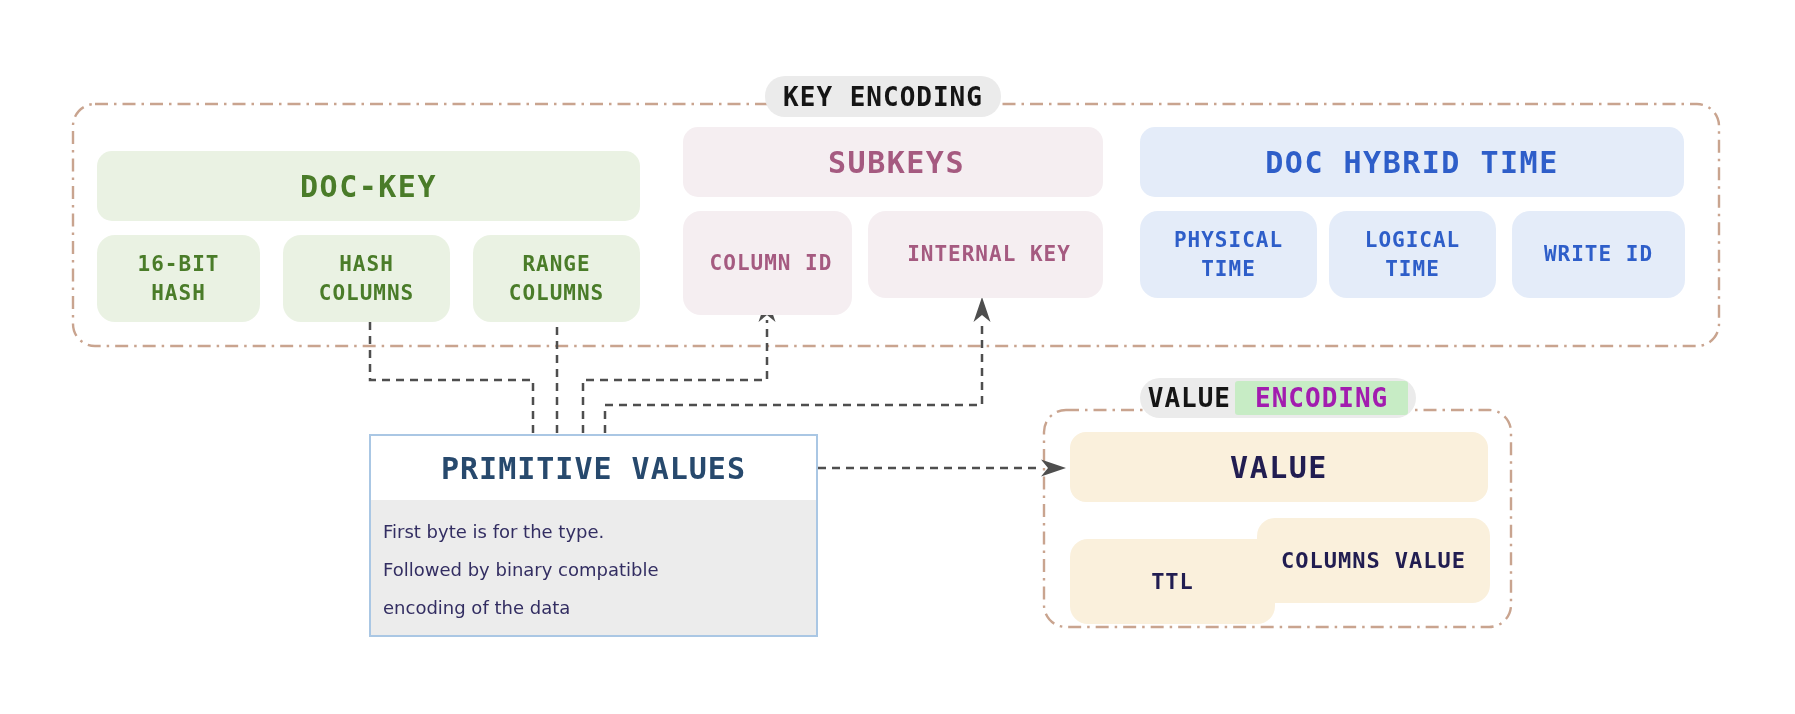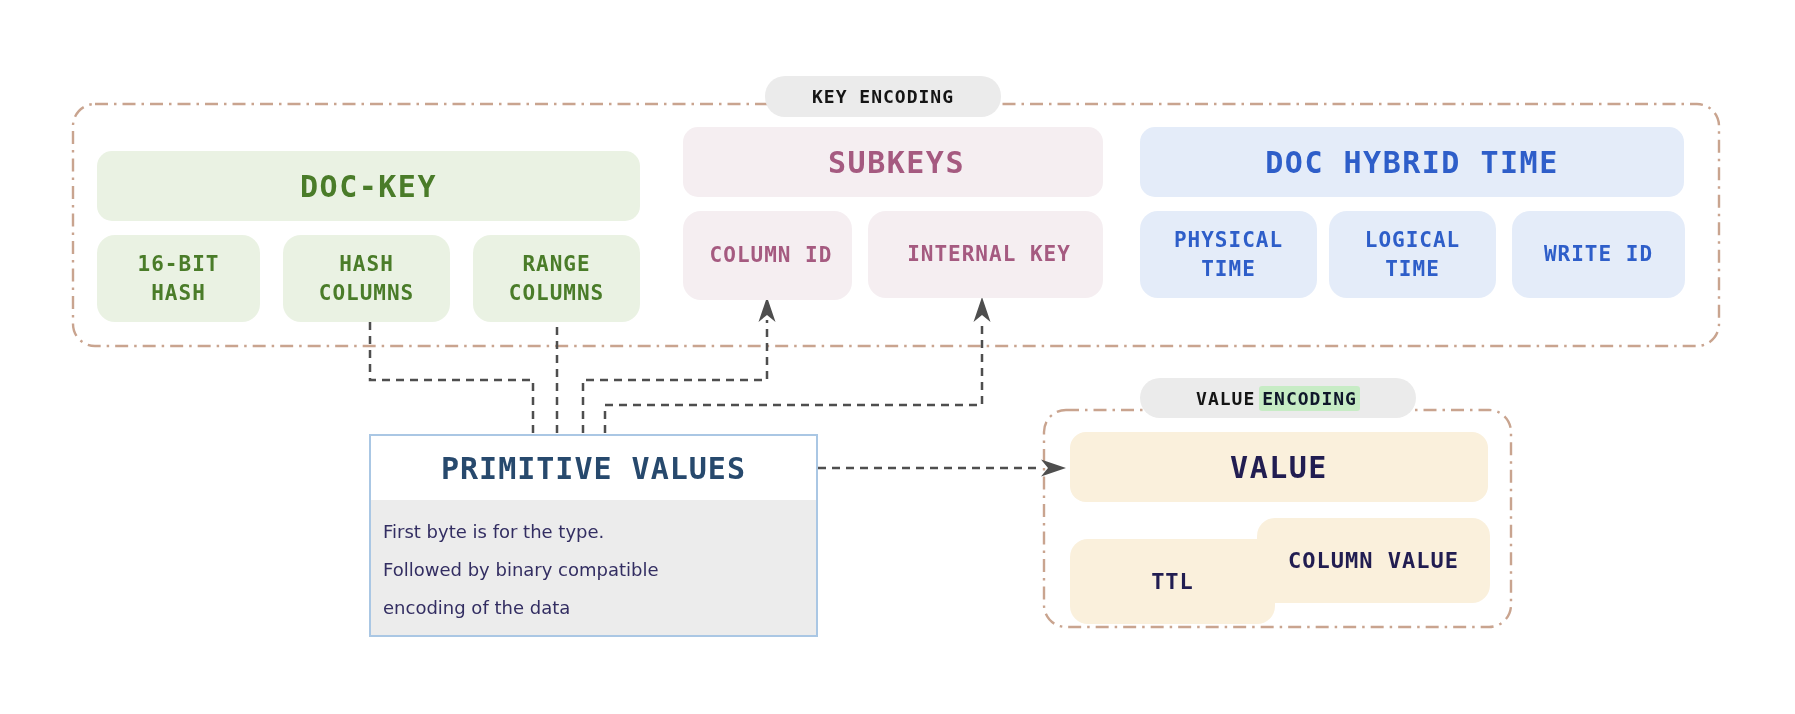--- a/index.html
+++ b/index.html
@@ -11,22 +11,22 @@
   .box{position:absolute;display:flex;align-items:center;justify-content:center;
        text-align:center;font-weight:bold;box-sizing:border-box;z-index:2;}
   .hdr{border-radius:15px;font-size:30px;letter-spacing:1.5px;}
   .sub{border-radius:18px;font-size:21px;letter-spacing:1px;line-height:1.35;white-space:pre-line;}
   .green-bg{background:#eaf2e3;margin-top:24px;}   .green-tx{color:#4a7c29;}
   .pink-bg{background:#f5eef1;padding-left:7px;}    .pink-tx{color:#a55a80;}
   .blue-bg{background:#e4ecf9;}    .blue-tx{color:#2e5ec9;}
   .cream-bg{background:#faf0dc;}   .navy-tx{color:#211d51;}
   .pill{position:absolute;background:#ebebeb;border-radius:20px;z-index:3;
         display:flex;align-items:center;justify-content:center;
-        font-weight:bold;font-size:18px;letter-spacing:1px;color:#151515;}
-  .hl{background:#c7ecc5;color:#0f172a;padding:2px 3px;border-radius:3px;margin-left:4px;}
+        font-weight:bold;font-size:26px;letter-spacing:1px;color:#151515;}
+  .hl{background:#c7ecc5;color:#a21caf;padding:2px 20px;border-radius:3px;margin-left:4px;}
   #primitive{position:absolute;left:369px;top:434px;width:449px;height:203px;
              border:2px solid #aac7e4;background:#ffffff;z-index:2;box-sizing:border-box;}
   #primitive .ttl{height:64px;display:flex;align-items:center;justify-content:center;
                   font-weight:bold;font-size:30px;letter-spacing:1px;color:#27496d;}
   #primitive .body{position:absolute;left:0;top:64px;right:0;bottom:0;background:#ececec;
                    font-family:"DejaVu Sans","Liberation Sans",sans-serif;font-size:18px;
                    line-height:38px;color:#332e62;padding:13px 12px;white-space:pre-line;
                    box-sizing:border-box;}
   .val-box{border-radius:16px;}
 </style>
@@ -79,21 +79,21 @@
   </div>
   <div class="box sub green-bg green-tx" style="left:283px;top:211px;width:167px;height:87px;">
     <span>HASH
 COLUMNS</span>
   </div>
   <div class="box sub green-bg green-tx" style="left:473px;top:211px;width:167px;height:87px;">
     <span>RANGE
 COLUMNS</span>
   </div>
 
-  <div class="box sub pink-bg pink-tx" style="left:683px;top:211px;width:169px;height:89px;">
+  <div class="box sub pink-bg pink-tx" style="left:683px;top:211px;width:169px;height:104px;">
     <span>COLUMN ID</span>
   </div>
   <div class="box sub pink-bg pink-tx" style="left:868px;top:211px;width:235px;height:87px;">
     <span>INTERNAL KEY</span>
   </div>
 
   <div class="box sub blue-bg blue-tx" style="left:1140px;top:211px;width:177px;height:87px;">
     <span>PHYSICAL
 TIME</span>
   </div>
@@ -117,16 +117,16 @@
     <span class="hl">ENCODING</span>
   </div>
 
   <div class="box hdr val-box cream-bg navy-tx" style="left:1070px;top:432px;width:418px;height:70px;">
     <span>VALUE</span>
   </div>
   <div class="box sub cream-bg navy-tx" style="left:1070px;top:539px;width:205px;height:85px;font-size:22px;">
     <span>TTL</span>
   </div>
   <div class="box sub cream-bg navy-tx" style="left:1257px;top:518px;width:233px;height:85px;font-size:22px;">
-    <span>COLUMN VALUE</span>
+    <span>COLUMNS VALUE</span>
   </div>
 
 </div>
 
 </body></html>

